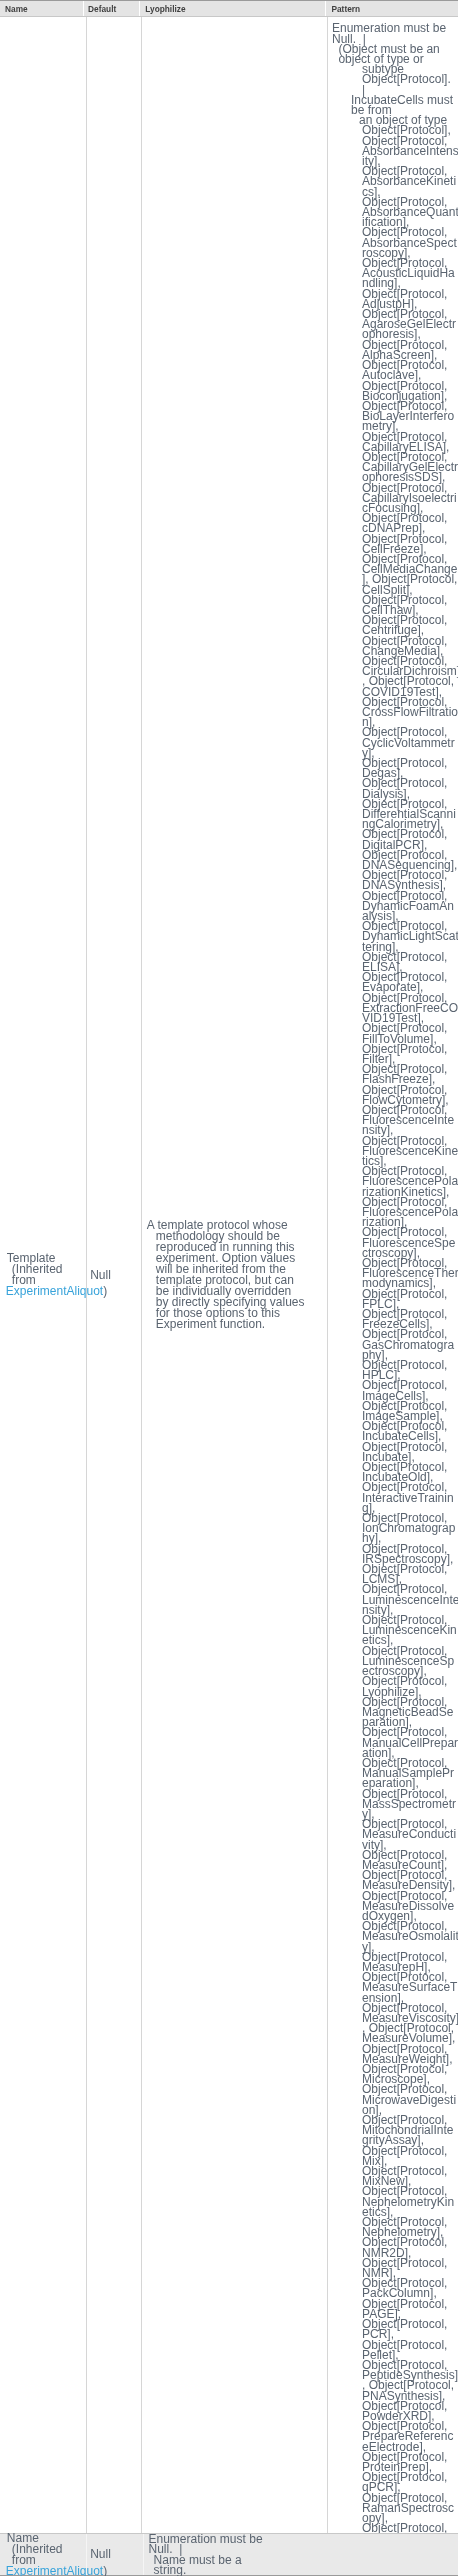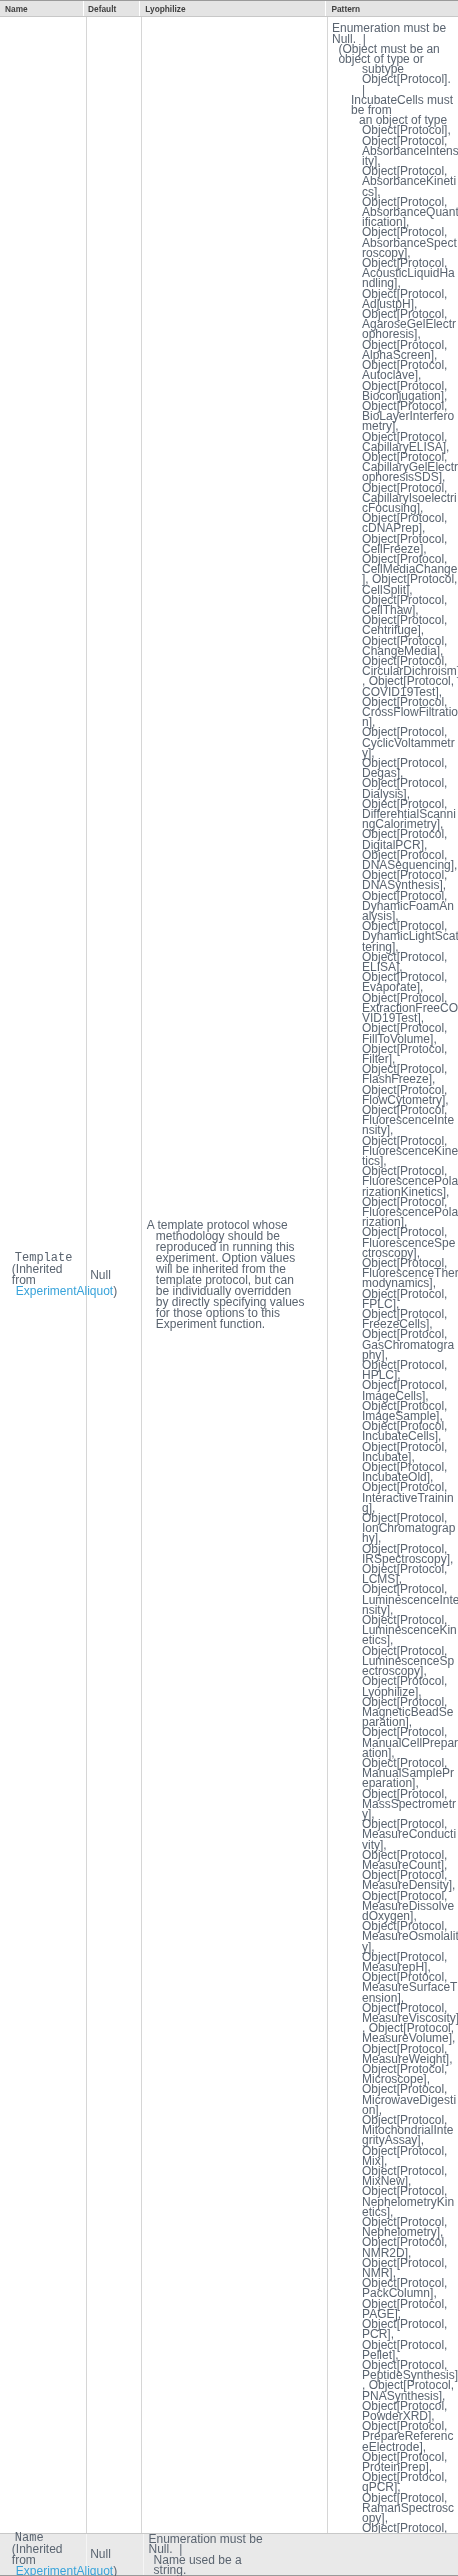--- a/index.html
+++ b/index.html
@@ -40,23 +40,23 @@
   .body-row-1{height:2517px;border-bottom:0.6px solid #c8c8c8;background:#ffffff;}
   .body-row-2{height:41px;background:#e9e9e9;}
   .cell{font-size:12px;line-height:10.2px;}
   .body-row-1 .cell:not(:last-child){border-right:0.6px solid #d6d6d6;}
   .body-row-2 .cell:not(:last-child){border-right:0.6px solid #f5f5f5;}
 
   .cell-mid{display:flex;flex-direction:column;justify-content:center;}
 
   
   .name-cell{padding-left:3.8px;padding-right:1.3px;line-height:11px;}
-  .name-title{margin-left:11px;font-family:Liberation Mono, monospace;}
+  .name-title{margin-left:3px;}
   .name-inherit{margin-left:8px;}
-  .name-linkline{margin-left:12px;}
+  .name-linkline{margin-left:2px;}
   a.doc-link{color:#38a3da;text-decoration:none;cursor:pointer;}
 
   
   .default-cell{padding-left:3.2px;}
 
   
   .desc-cell{padding-left:5.1px;padding-right:20px;line-height:11px;}
   .desc-text{padding-left:9px;text-indent:-9px;}
 
   
@@ -112,18 +112,18 @@
     <div class="cell col-name name-cell cell-mid">
       <div class="name-title">Name</div>
       <div class="name-inherit">(Inherited from</div>
       <div class="name-linkline"><a class="doc-link">ExperimentAliquot</a><span>)</span></div>
     </div>
     <div class="cell col-default default-cell cell-mid">
       <div>Null</div>
     </div>
     <div class="cell col-pattern pattern-cell-2 cell-mid">
       <div class="pre pl0">Enumeration must be Null.  |</div>
-      <div class="pre pl-small">Name used be a string.</div>
+      <div class="pre pl-small">Name must be a string.</div>
     </div>
   </div>
 
 </div>
 
 
 </body></html>

